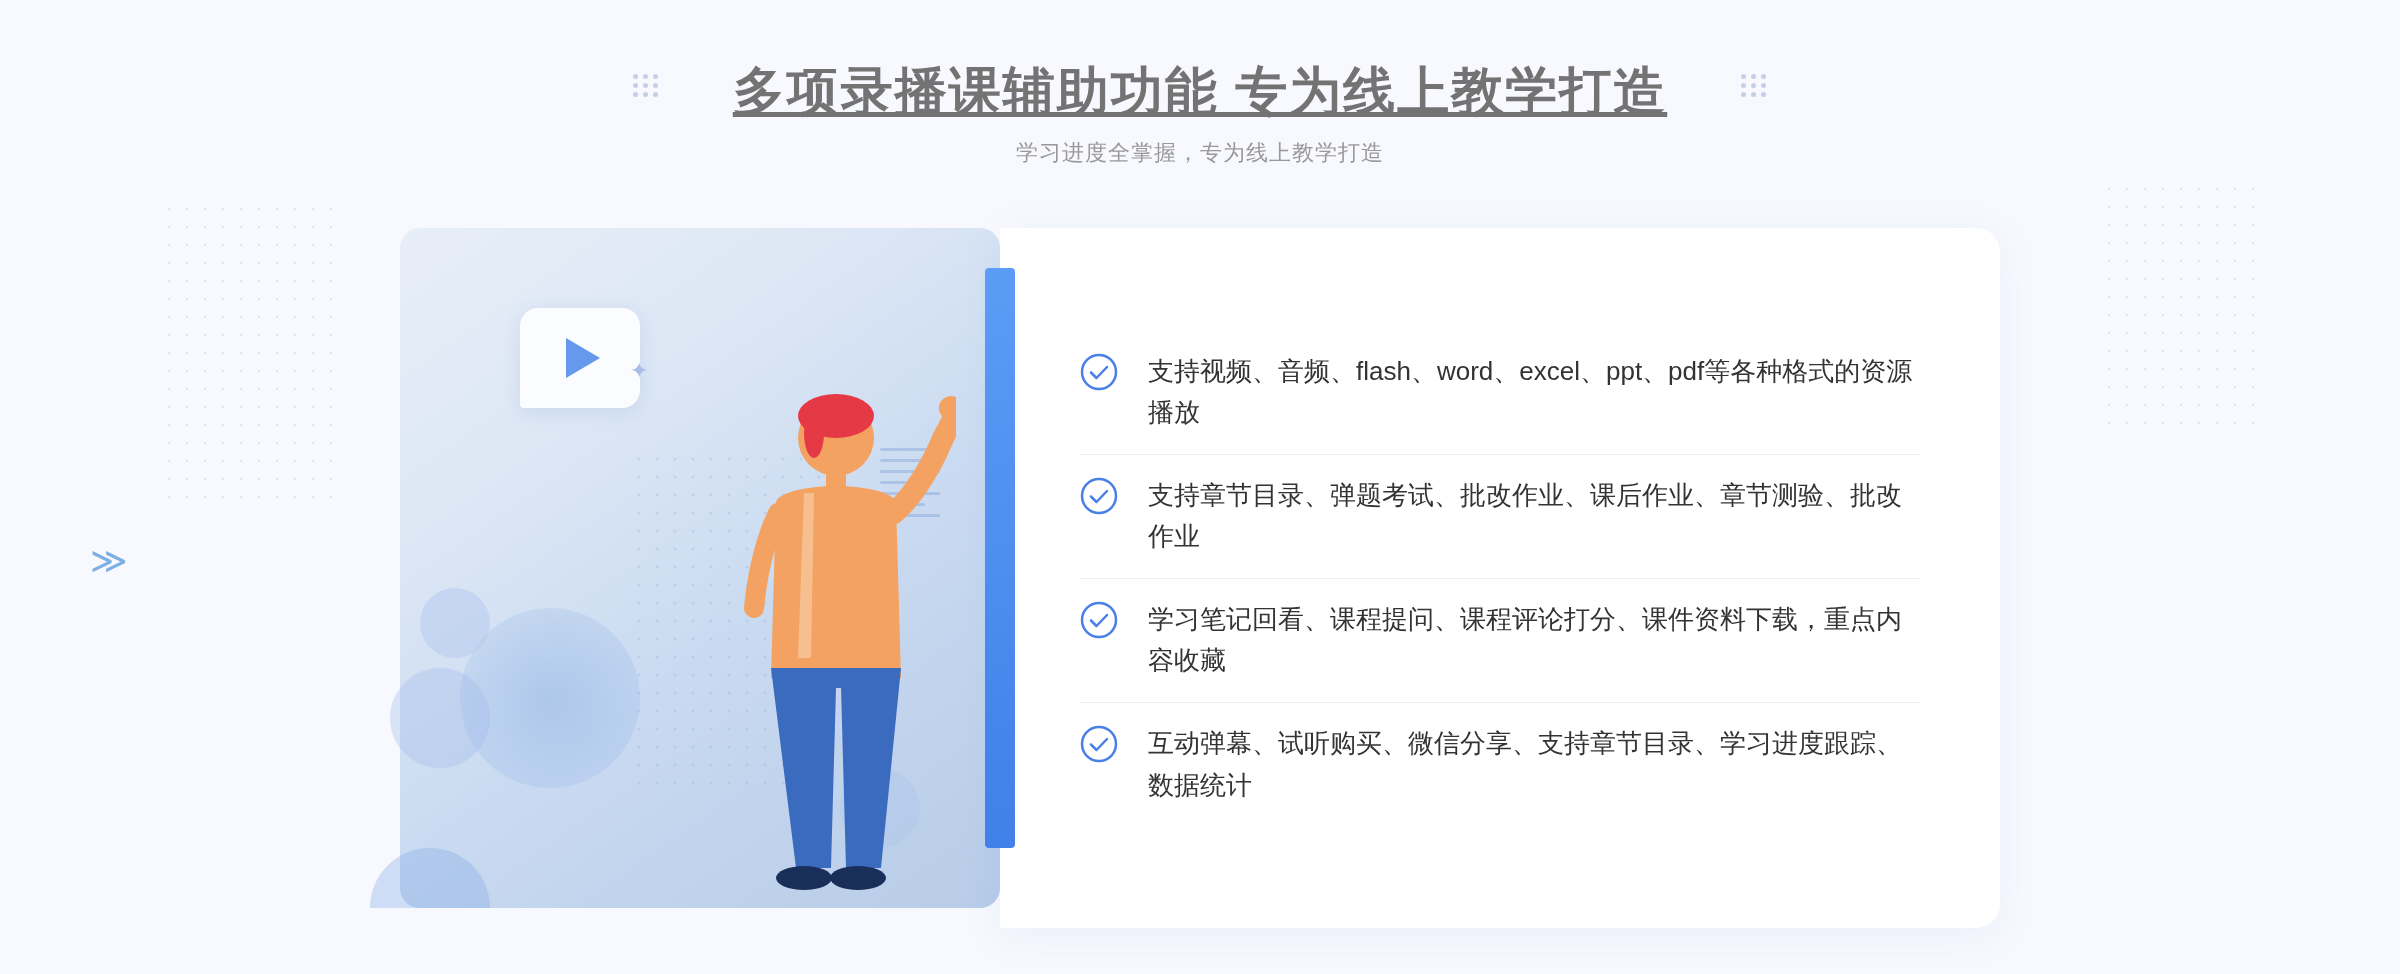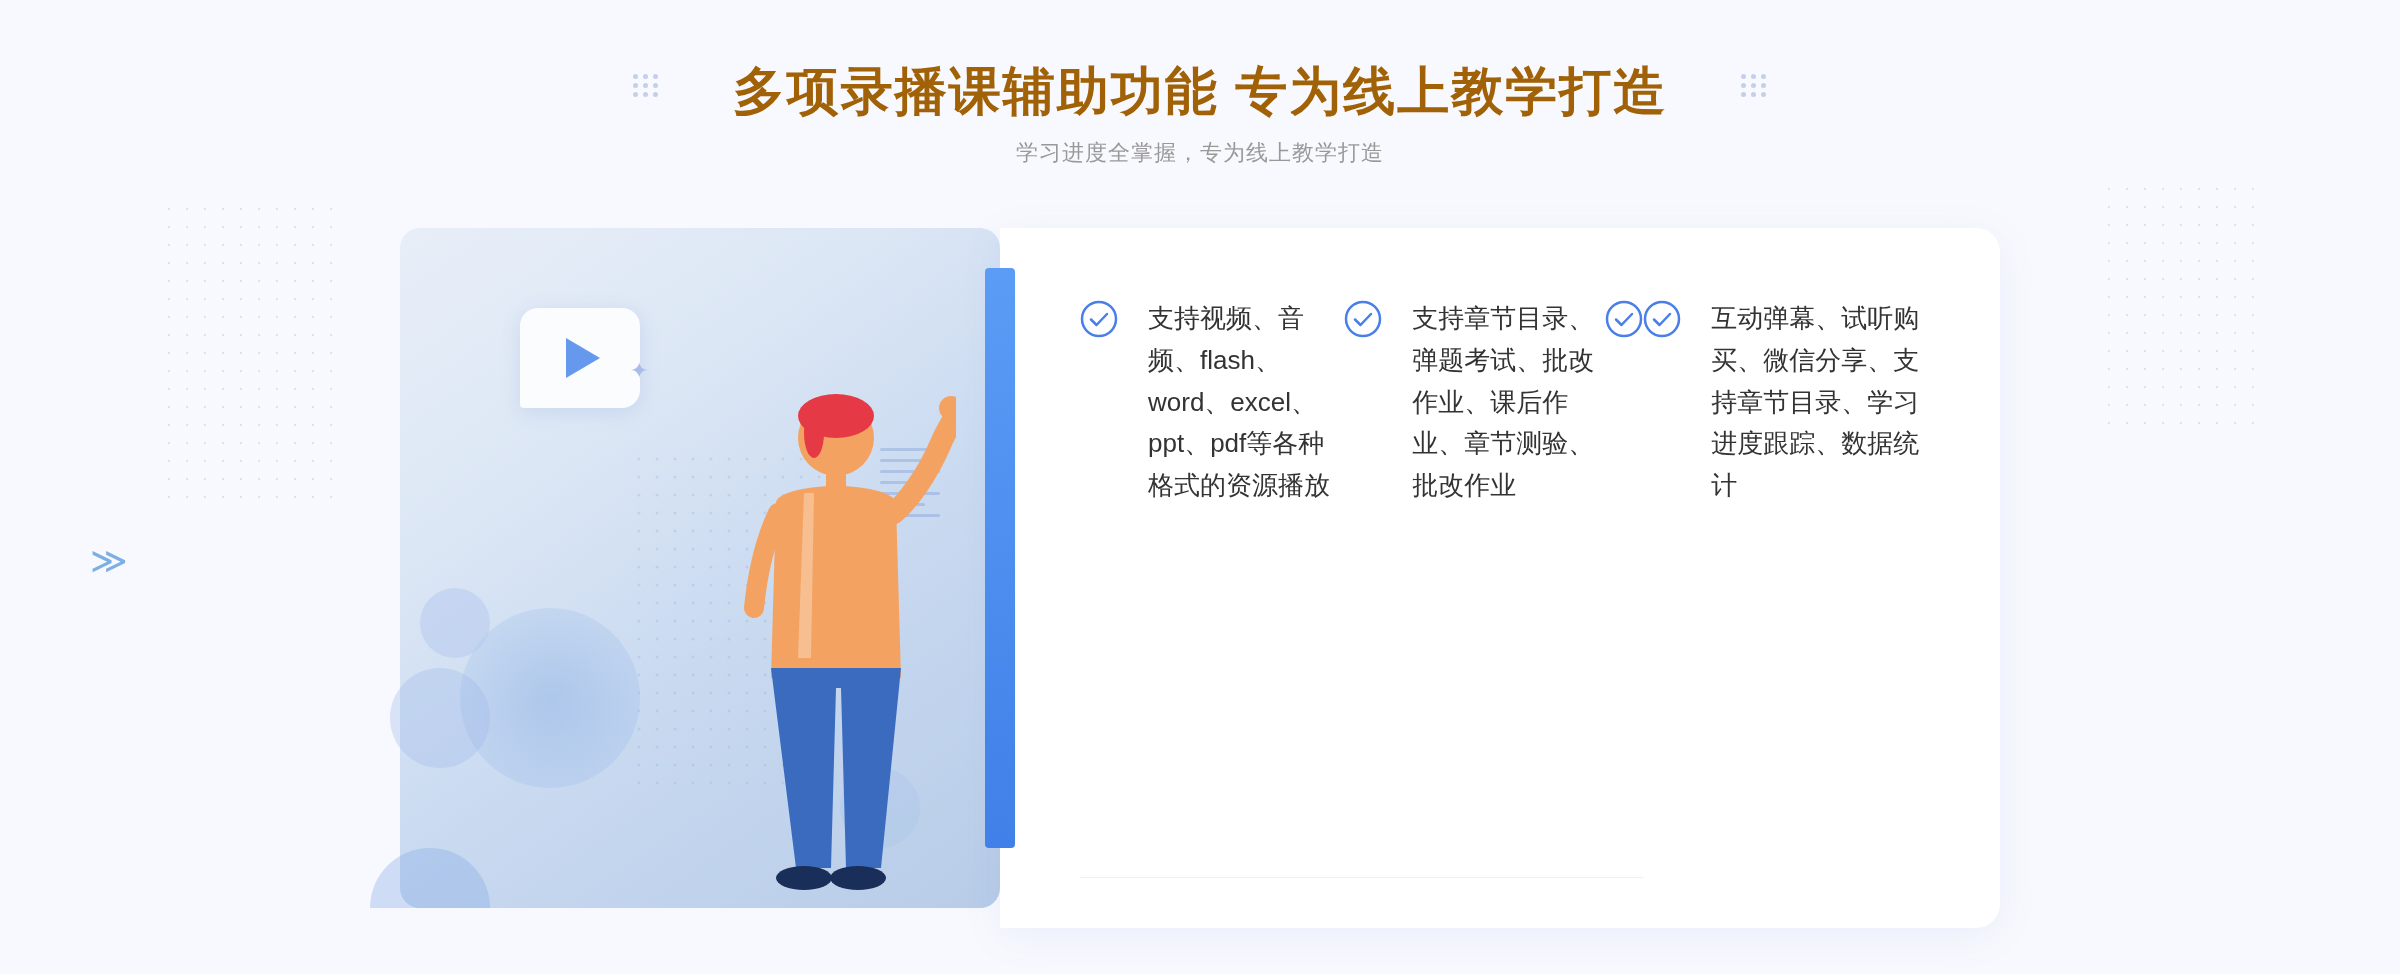--- a/index.html
+++ b/index.html
@@ -96,23 +96,24 @@
       width: 5px;
       height: 5px;
       background: #c5cfe8;
       border-radius: 50%;
       display: block;
     }
 
     .main-title {
       font-size: 52px;
       font-weight: 700;
-      color: #a16207;
+      color: #737373;
       letter-spacing: 2px;
       line-height: 1.2;
+      text-decoration: underline;
     }
 
     .sub-title {
       font-size: 22px;
       color: #999;
       margin-top: 16px;
       font-weight: 400;
       letter-spacing: 1px;
     }
 
@@ -238,20 +239,21 @@
     }
 
     
     .right-panel {
       flex: 1;
       background: white;
       border-radius: 0 24px 24px 0;
       margin-left: 0px;
       padding: 50px 80px;
       display: flex;
+      flex-direction: column;
       justify-content: center;
       box-shadow: 0 8px 40px rgba(80, 120, 200, 0.08);
       position: relative;
       z-index: 1;
     }
 
     .feature-item {
       display: flex;
       align-items: flex-start;
       gap: 30px;
@@ -427,20 +429,21 @@
         <span class="feature-text">支持章节目录、弹题考试、批改作业、课后作业、章节测验、批改作业</span>
       </div>
 
       <div class="feature-item">
         <div class="check-icon">
           <svg viewBox="0 0 38 38" fill="none" xmlns="http://www.w3.org/2000/svg">
             <circle cx="19" cy="19" r="17" stroke="#4a7fe8" stroke-width="2.5"></circle>
             <path d="M11 19.5 L16.5 25 L27 14" stroke="#4a7fe8" stroke-width="2.5" stroke-linecap="round" stroke-linejoin="round"></path>
           </svg>
         </div>
+        <span class="feature-text">学习笔记回看、课程提问、课程评论打分、课件资料下载，重点内容收藏</span>
       </div>
 
       <div class="feature-item">
         <div class="check-icon">
           <svg viewBox="0 0 38 38" fill="none" xmlns="http://www.w3.org/2000/svg">
             <circle cx="19" cy="19" r="17" stroke="#4a7fe8" stroke-width="2.5"></circle>
             <path d="M11 19.5 L16.5 25 L27 14" stroke="#4a7fe8" stroke-width="2.5" stroke-linecap="round" stroke-linejoin="round"></path>
           </svg>
         </div>
         <span class="feature-text">互动弹幕、试听购买、微信分享、支持章节目录、学习进度跟踪、数据统计</span>

